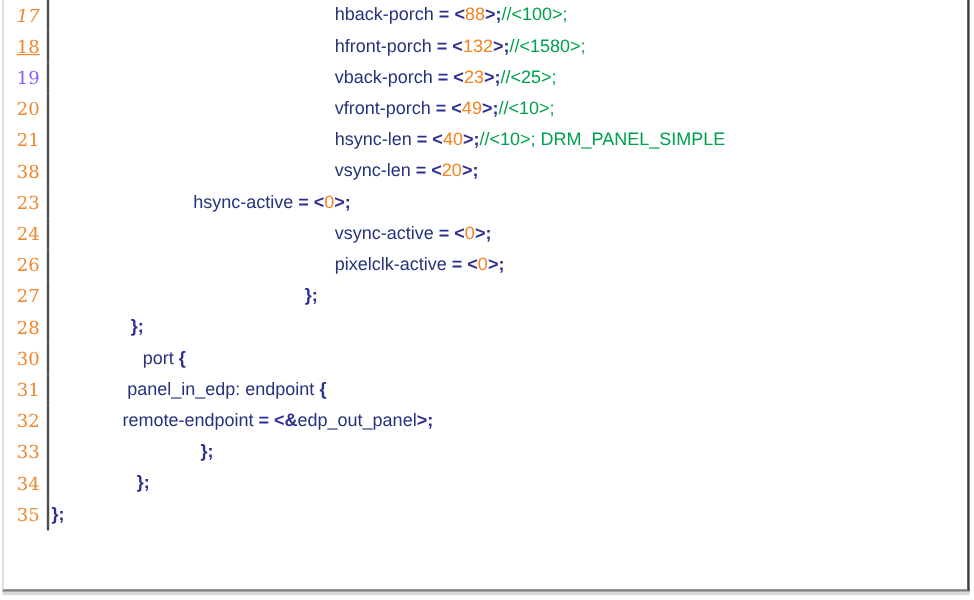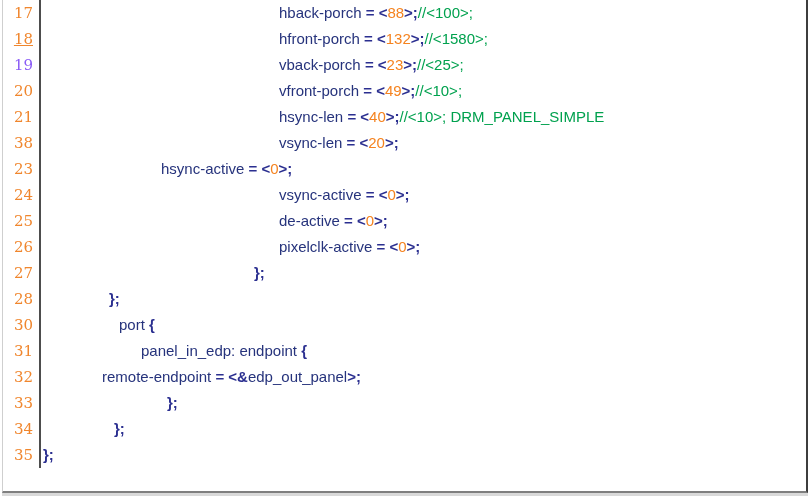--- a/index.html
+++ b/index.html
@@ -51,21 +51,21 @@
   }
   .tok-sym { font-weight: bold; }
 </style>
 </head>
 <body>
 
 <div class="stage">
   <div class="sheet">
     <div id="rows">
         <div class="row">
-          <div class="gutter" style="color: rgb(240, 134, 45);">17</div>
+          <div class="gutter" style="color: rgb(240, 134, 45); font-style: italic;">17</div>
           <div class="code"><span style="display: inline-block; padding-left: 237px;"><span class="tok-plain" style="color: rgb(38, 51, 124);">hback-porch </span><span class="tok-sym" style="color: rgb(43, 47, 144);">= &lt;</span><span class="tok-num" style="color: rgb(245, 131, 31);">88</span><span class="tok-sym" style="color: rgb(43, 47, 144);">&gt;;</span><span class="tok-com" style="color: rgb(0, 161, 78);">//&lt;100&gt;;</span></span></div>
         </div>
         <div class="row">
           <div class="gutter" style="color: rgb(240, 134, 45); text-decoration: underline;">18</div>
           <div class="code"><span style="display: inline-block; padding-left: 237px;"><span class="tok-plain" style="color: rgb(38, 51, 124);">hfront-porch </span><span class="tok-sym" style="color: rgb(43, 47, 144);">= &lt;</span><span class="tok-num" style="color: rgb(245, 131, 31);">132</span><span class="tok-sym" style="color: rgb(43, 47, 144);">&gt;;</span><span class="tok-com" style="color: rgb(0, 161, 78);">//&lt;1580&gt;;</span></span></div>
         </div>
         <div class="row">
           <div class="gutter" style="color: #8b5cf6;">19</div>
           <div class="code"><span style="display: inline-block; padding-left: 237px;"><span class="tok-plain" style="color: rgb(38, 51, 124);">vback-porch </span><span class="tok-sym" style="color: rgb(43, 47, 144);">= &lt;</span><span class="tok-num" style="color: rgb(245, 131, 31);">23</span><span class="tok-sym" style="color: rgb(43, 47, 144);">&gt;;</span><span class="tok-com" style="color: rgb(0, 161, 78);">//&lt;25&gt;;</span></span></div>
         </div>
@@ -83,42 +83,38 @@
         </div>
         <div class="row">
           <div class="gutter" style="color: rgb(240, 134, 45);">23</div>
           <div class="code"><span style="display: inline-block; padding-left: 119px;"><span class="tok-plain" style="color: rgb(38, 51, 124);">hsync-active </span><span class="tok-sym" style="color: rgb(43, 47, 144);">= &lt;</span><span class="tok-num" style="color: rgb(245, 131, 31);">0</span><span class="tok-sym" style="color: rgb(43, 47, 144);">&gt;;</span></span></div>
         </div>
         <div class="row">
           <div class="gutter" style="color: rgb(240, 134, 45);">24</div>
           <div class="code"><span style="display: inline-block; padding-left: 237px;"><span class="tok-plain" style="color: rgb(38, 51, 124);">vsync-active </span><span class="tok-sym" style="color: rgb(43, 47, 144);">= &lt;</span><span class="tok-num" style="color: rgb(245, 131, 31);">0</span><span class="tok-sym" style="color: rgb(43, 47, 144);">&gt;;</span></span></div>
         </div>
         <div class="row">
-          <div class="gutter" style="color: rgb(240, 134, 45);">25</div>
-          <div class="code"><span style="display: inline-block; padding-left: 237px;"><span class="tok-plain" style="color: rgb(38, 51, 124);">de-active </span><span class="tok-sym" style="color: rgb(43, 47, 144);">= &lt;</span><span class="tok-num" style="color: rgb(245, 131, 31);">0</span><span class="tok-sym" style="color: rgb(43, 47, 144);">&gt;;</span></span></div>
-        </div>
-        <div class="row">
           <div class="gutter" style="color: rgb(240, 134, 45);">26</div>
           <div class="code"><span style="display: inline-block; padding-left: 237px;"><span class="tok-plain" style="color: rgb(38, 51, 124);">pixelclk-active </span><span class="tok-sym" style="color: rgb(43, 47, 144);">= &lt;</span><span class="tok-num" style="color: rgb(245, 131, 31);">0</span><span class="tok-sym" style="color: rgb(43, 47, 144);">&gt;;</span></span></div>
         </div>
         <div class="row">
           <div class="gutter" style="color: rgb(240, 134, 45);">27</div>
           <div class="code"><span style="display: inline-block; padding-left: 212px;"><span class="tok-sym" style="color: rgb(43, 47, 144);">};</span></span></div>
         </div>
         <div class="row">
           <div class="gutter" style="color: rgb(240, 134, 45);">28</div>
           <div class="code"><span style="display: inline-block; padding-left: 67px;"><span class="tok-sym" style="color: rgb(43, 47, 144);">};</span></span></div>
         </div>
         <div class="row">
           <div class="gutter" style="color: rgb(240, 134, 45);">30</div>
           <div class="code"><span style="display: inline-block; padding-left: 77px;"><span class="tok-plain" style="color: rgb(38, 51, 124);">port </span><span class="tok-sym" style="color: rgb(43, 47, 144);">{</span></span></div>
         </div>
         <div class="row">
           <div class="gutter" style="color: rgb(240, 134, 45);">31</div>
-          <div class="code"><span style="display: inline-block; padding-left: 99px;"><span class="tok-plain" style="color: rgb(38, 51, 124);">panel_in_edp: endpoint </span><span class="tok-sym" style="color: rgb(43, 47, 144);">{</span></span></div>
+          <div class="code"><span style="display: inline-block; padding-left: 64px;"><span class="tok-plain" style="color: rgb(38, 51, 124);">panel_in_edp: endpoint </span><span class="tok-sym" style="color: rgb(43, 47, 144);">{</span></span></div>
         </div>
         <div class="row">
           <div class="gutter" style="color: rgb(240, 134, 45);">32</div>
           <div class="code"><span style="display: inline-block; padding-left: 60px;"><span class="tok-plain" style="color: rgb(38, 51, 124);">remote-endpoint </span><span class="tok-sym" style="color: rgb(43, 47, 144);">= &lt;&amp;</span><span class="tok-plain" style="color: rgb(38, 51, 124);">edp_out_panel</span><span class="tok-sym" style="color: rgb(43, 47, 144);">&gt;;</span></span></div>
         </div>
         <div class="row">
           <div class="gutter" style="color: rgb(240, 134, 45);">33</div>
           <div class="code"><span style="display: inline-block; padding-left: 125px;"><span class="tok-sym" style="color: rgb(43, 47, 144);">};</span></span></div>
         </div>
         <div class="row">

